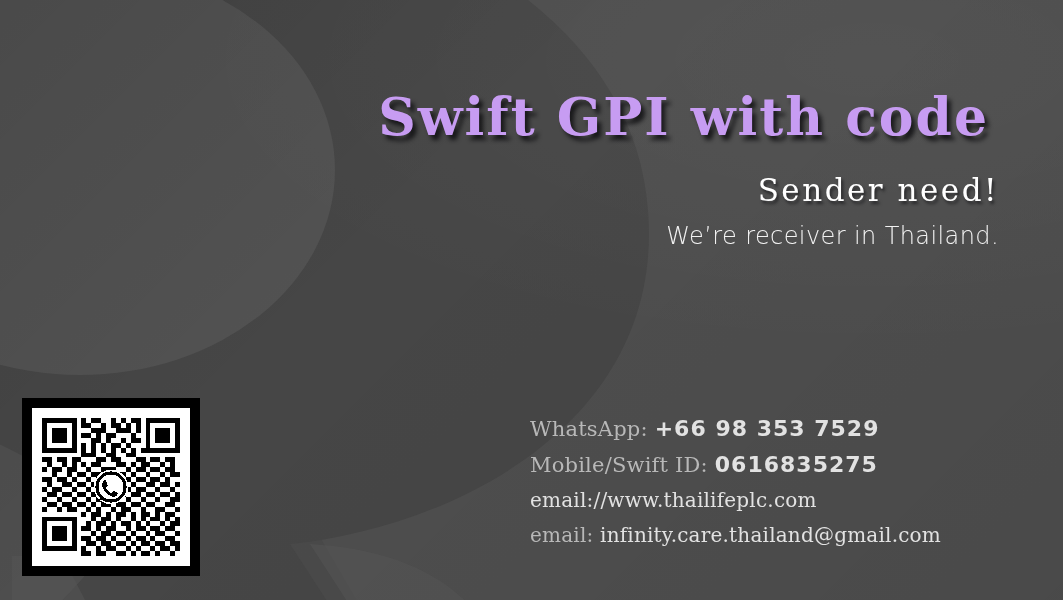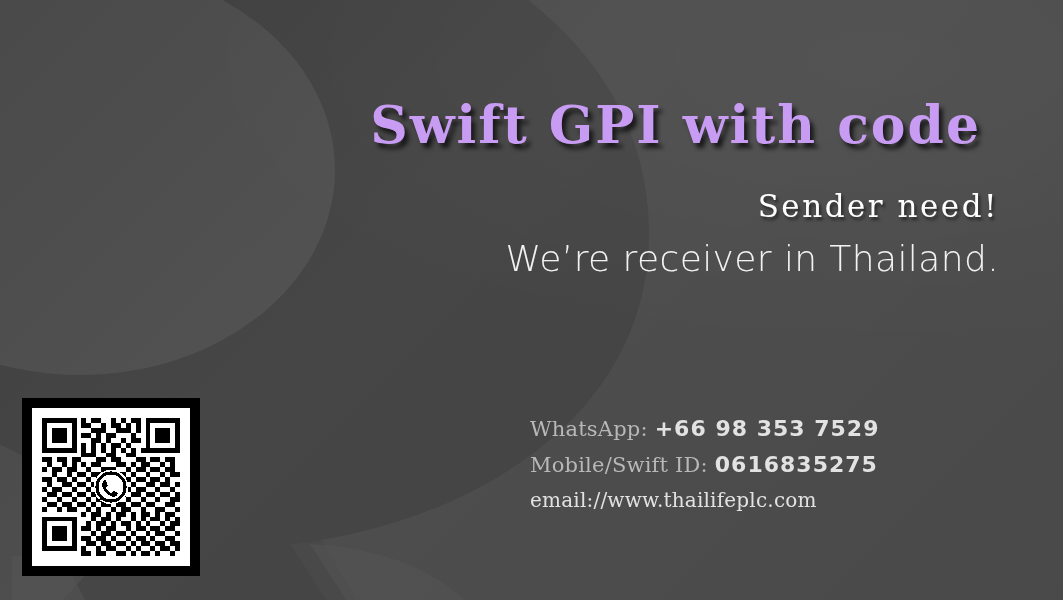--- a/index.html
+++ b/index.html
@@ -44,21 +44,21 @@
   .headings {
     position: absolute;
     left: 0;
     top: 0;
     width: 1063px;
     padding-right: 64px;
     box-sizing: border-box;
     text-align: right;
   }
   .title-main {
-    margin: 18px;
+    margin: 10px;
     padding-top: 80px;
     font-family: "DejaVu Serif", "Liberation Serif", serif;
     font-weight: 700;
     font-size: 52px;
     line-height: 1.05;
     letter-spacing: 2px;
     color: #c79cf2;
     text-shadow: 4px 5px 4px rgba(10,10,12,0.75);
     white-space: nowrap;
   }
@@ -72,21 +72,21 @@
     letter-spacing: 2.5px;
     color: #ffffff;
     text-shadow: 2px 3px 3px rgba(10,10,12,0.55);
     white-space: nowrap;
   }
   .title-tag {
     margin: 0;
     padding-top: 16px;
     font-family: "DejaVu Sans", "Liberation Sans", sans-serif;
     font-weight: 300;
-    font-size: 36px;
+    font-size: 24px;
     line-height: 1.1;
     letter-spacing: 0.4px;
     color: #f2f2f2;
     white-space: nowrap;
   }
 
   
   .contact {
     position: absolute;
     left: 530px;
@@ -169,20 +169,24 @@
     <span class="contact-row big">
       <span class="lbl">WhatsApp:</span>
       <span class="val">+66 98 353 7529</span>
     </span>
     <span class="contact-row big">
       <span class="lbl">Mobile/Swift ID:</span>
       <span class="val">0616835275</span>
     </span>
     <span class="contact-row plain">
       <span class="val">email://www.thailifeplc.com</span>
+    </span>
+    <span class="contact-row plain">
+      <span class="lbl">email:</span>
+      <span class="val">infinity.care.thailand@gmail.com</span>
     </span>
   </div>
 
   <div class="qr-frame">
     <div class="qr-inner">
       <svg class="qr-svg" id="qr-svg" viewBox="0 0 28 28" shape-rendering="crispEdges" aria-hidden="true">
         <rect x="0" y="0" width="28" height="28" fill="#ffffff"></rect>
         <g id="qr-modules" fill="#000000">
             <rect x="0" y="0" width="1" height="1"></rect>
             <rect x="1" y="0" width="1" height="1"></rect>

